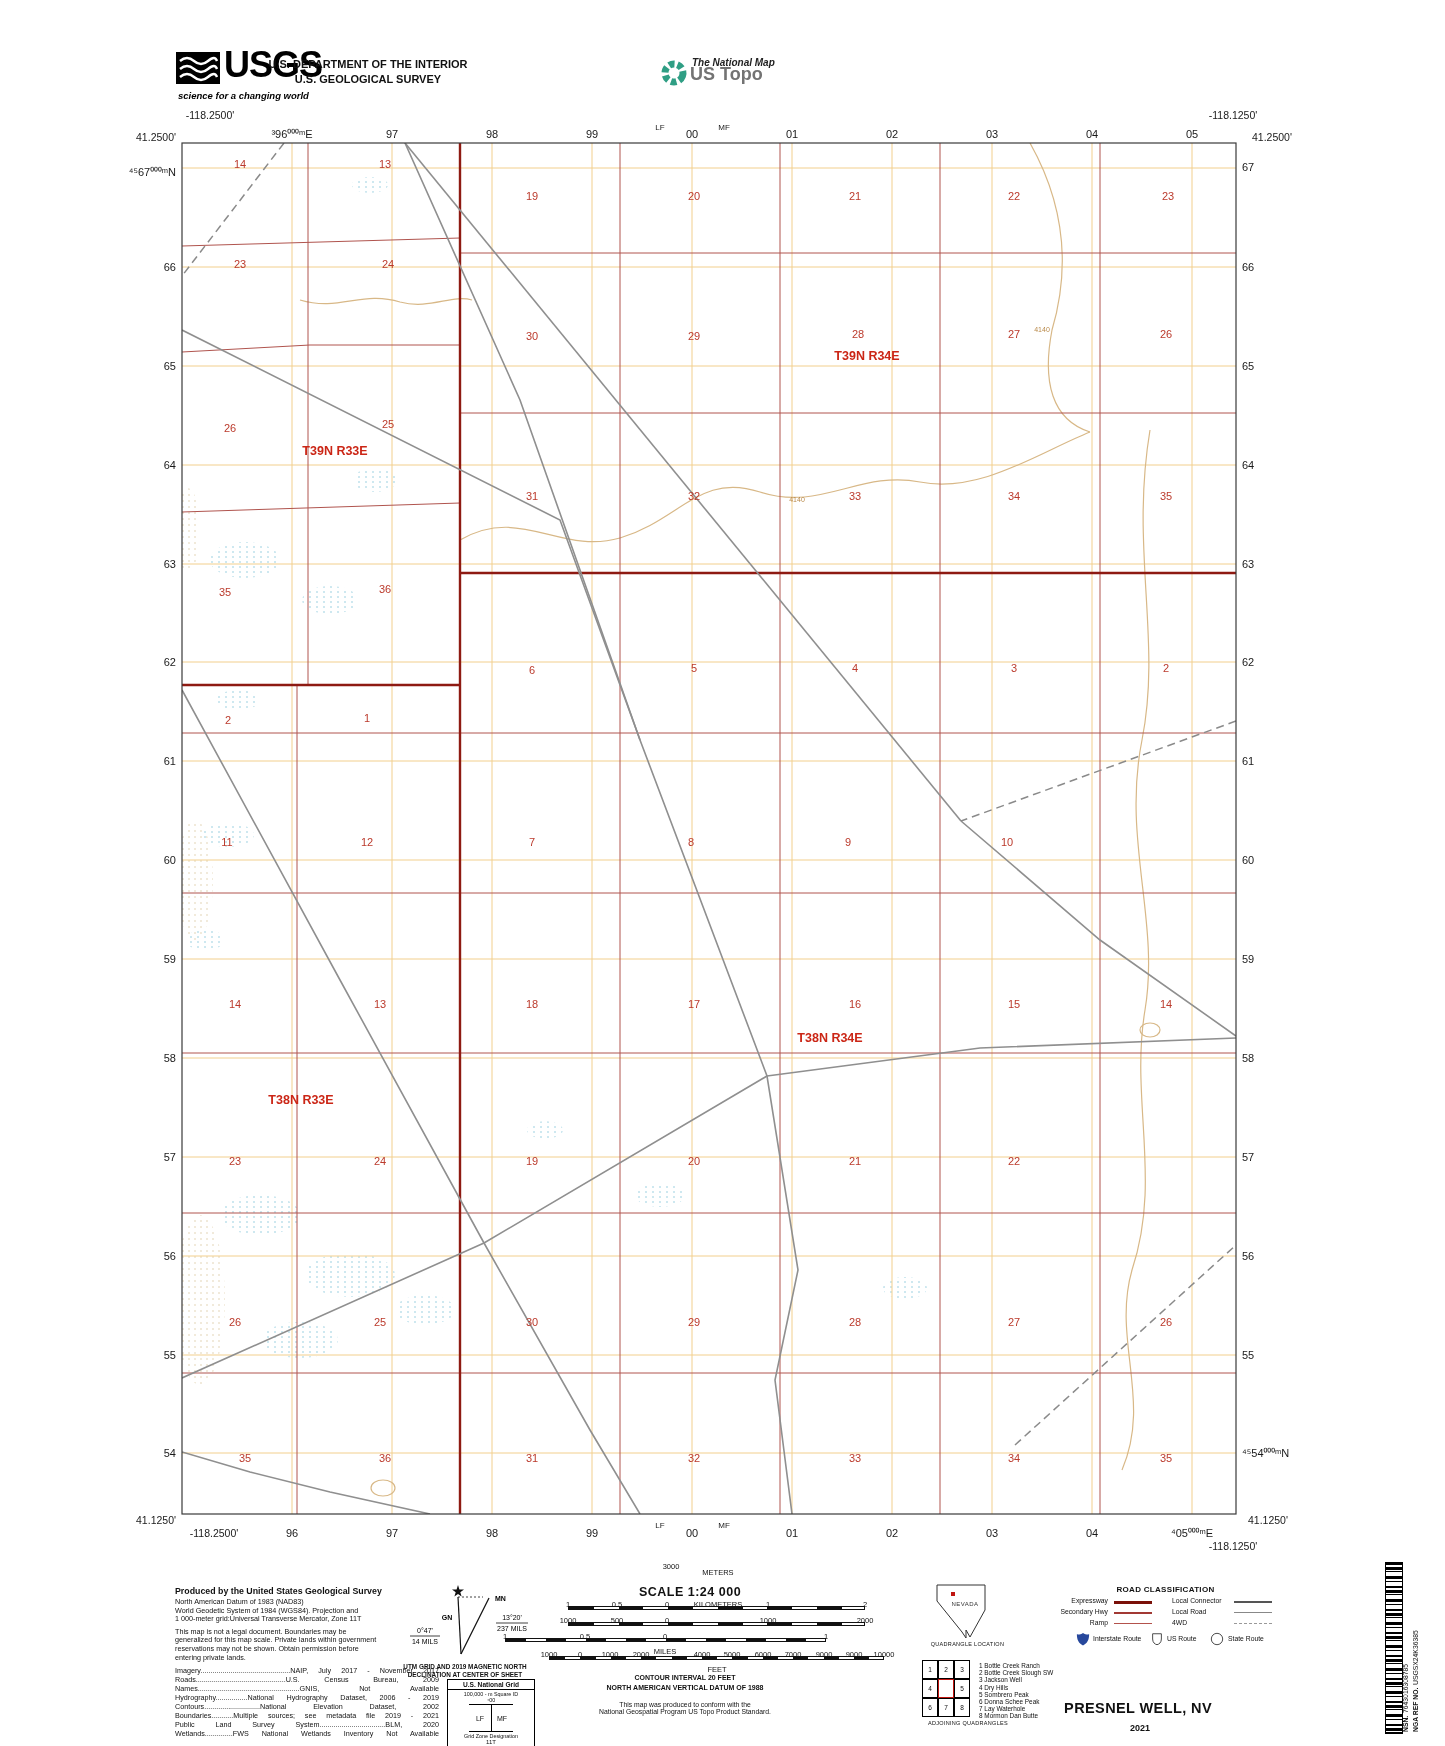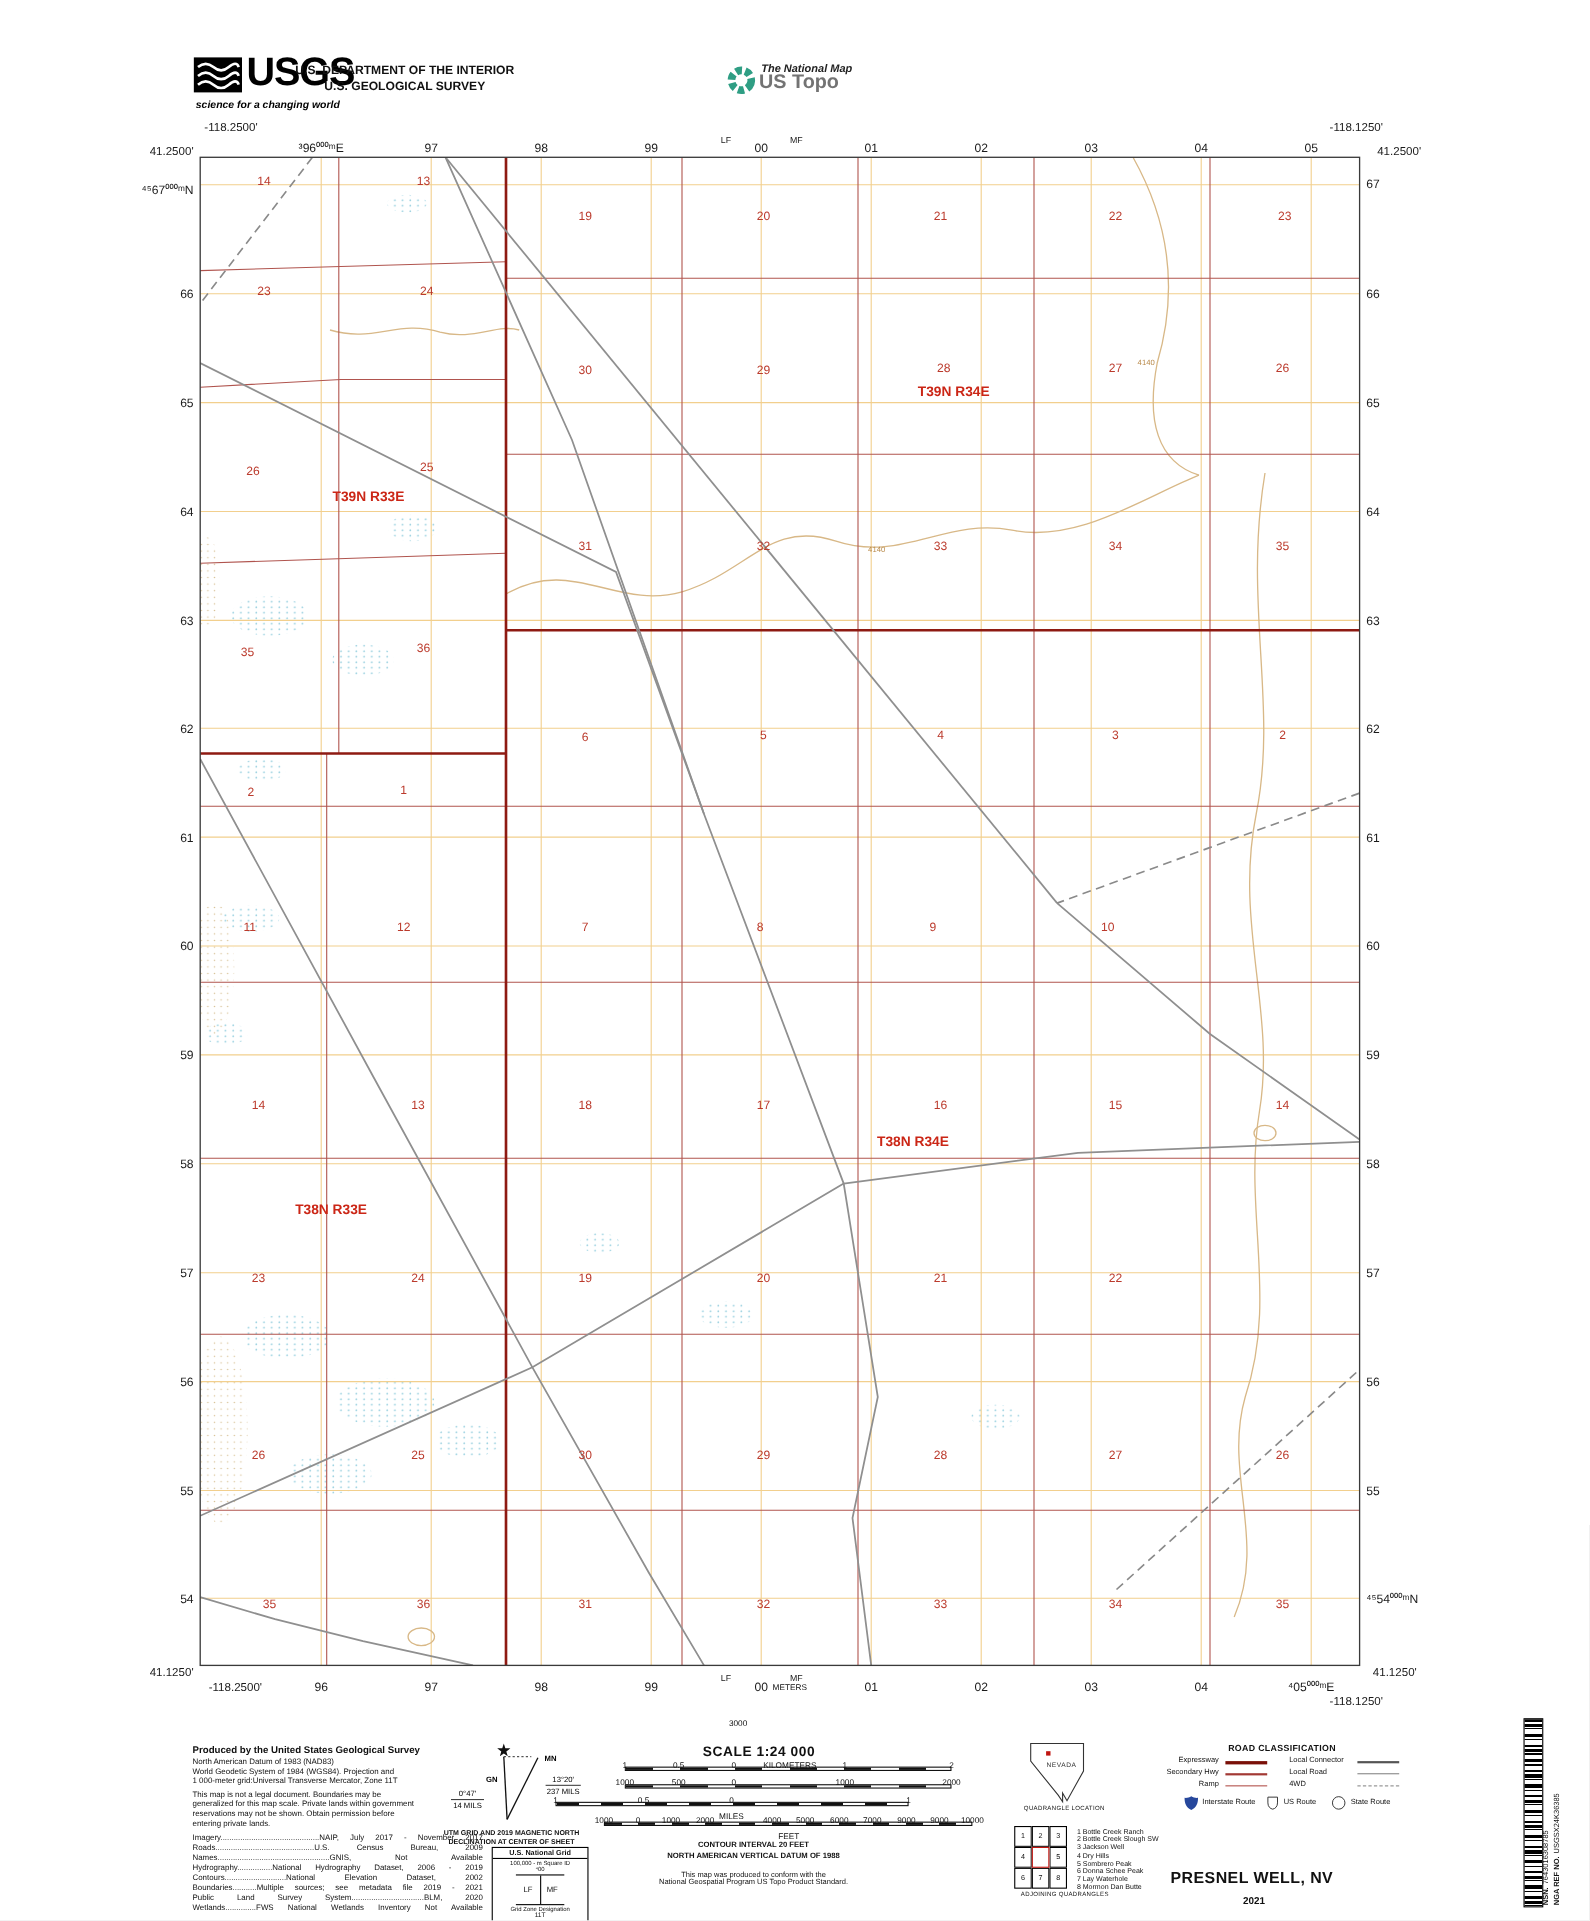--- a/index.html
+++ b/index.html
@@ -416,21 +416,21 @@
       <span class="stick" style="left: 667px; top: 1600px;">0</span>
       <span class="stick" style="left: 768px; top: 1600px;">1</span>
       <span class="stick" style="left: 865px; top: 1600px;">2</span>
       <span class="stick" style="left: 718px; top: 1600px;">KILOMETERS</span>
       <div class="sbar bar-m" style="left: 568px; top: 1622px; width: 297px;"></div>
       <span class="stick" style="left: 568px; top: 1616px;">1000</span>
       <span class="stick" style="left: 617px; top: 1616px;">500</span>
       <span class="stick" style="left: 667px; top: 1616px;">0</span>
       <span class="stick" style="left: 768px; top: 1616px;">1000</span>
       <span class="stick" style="left: 865px; top: 1616px;">2000</span>
-      <span class="stick" style="left: 718px; top: 1529px;">METERS</span>
+      <span class="stick" style="left: 718px; top: 1568px;">METERS</span>
       <div class="sbar bar-mi" style="left: 505px; top: 1638px; width: 321px;"></div>
       <span class="stick" style="left: 505px; top: 1632px;">1</span>
       <span class="stick" style="left: 585px; top: 1632px;">0.5</span>
       <span class="stick" style="left: 665px; top: 1632px;">0</span>
       <span class="stick" style="left: 826px; top: 1632px;">1</span>
       <span class="stick" style="left: 665px; top: 1647px;">MILES</span>
       <div class="sbar bar-ft" style="left: 549px; top: 1656px; width: 335px;"></div>
       <span class="stick" style="left: 549px; top: 1650px;">1000</span>
       <span class="stick" style="left: 580px; top: 1650px;">0</span>
       <span class="stick" style="left: 610px; top: 1650px;">1000</span>

